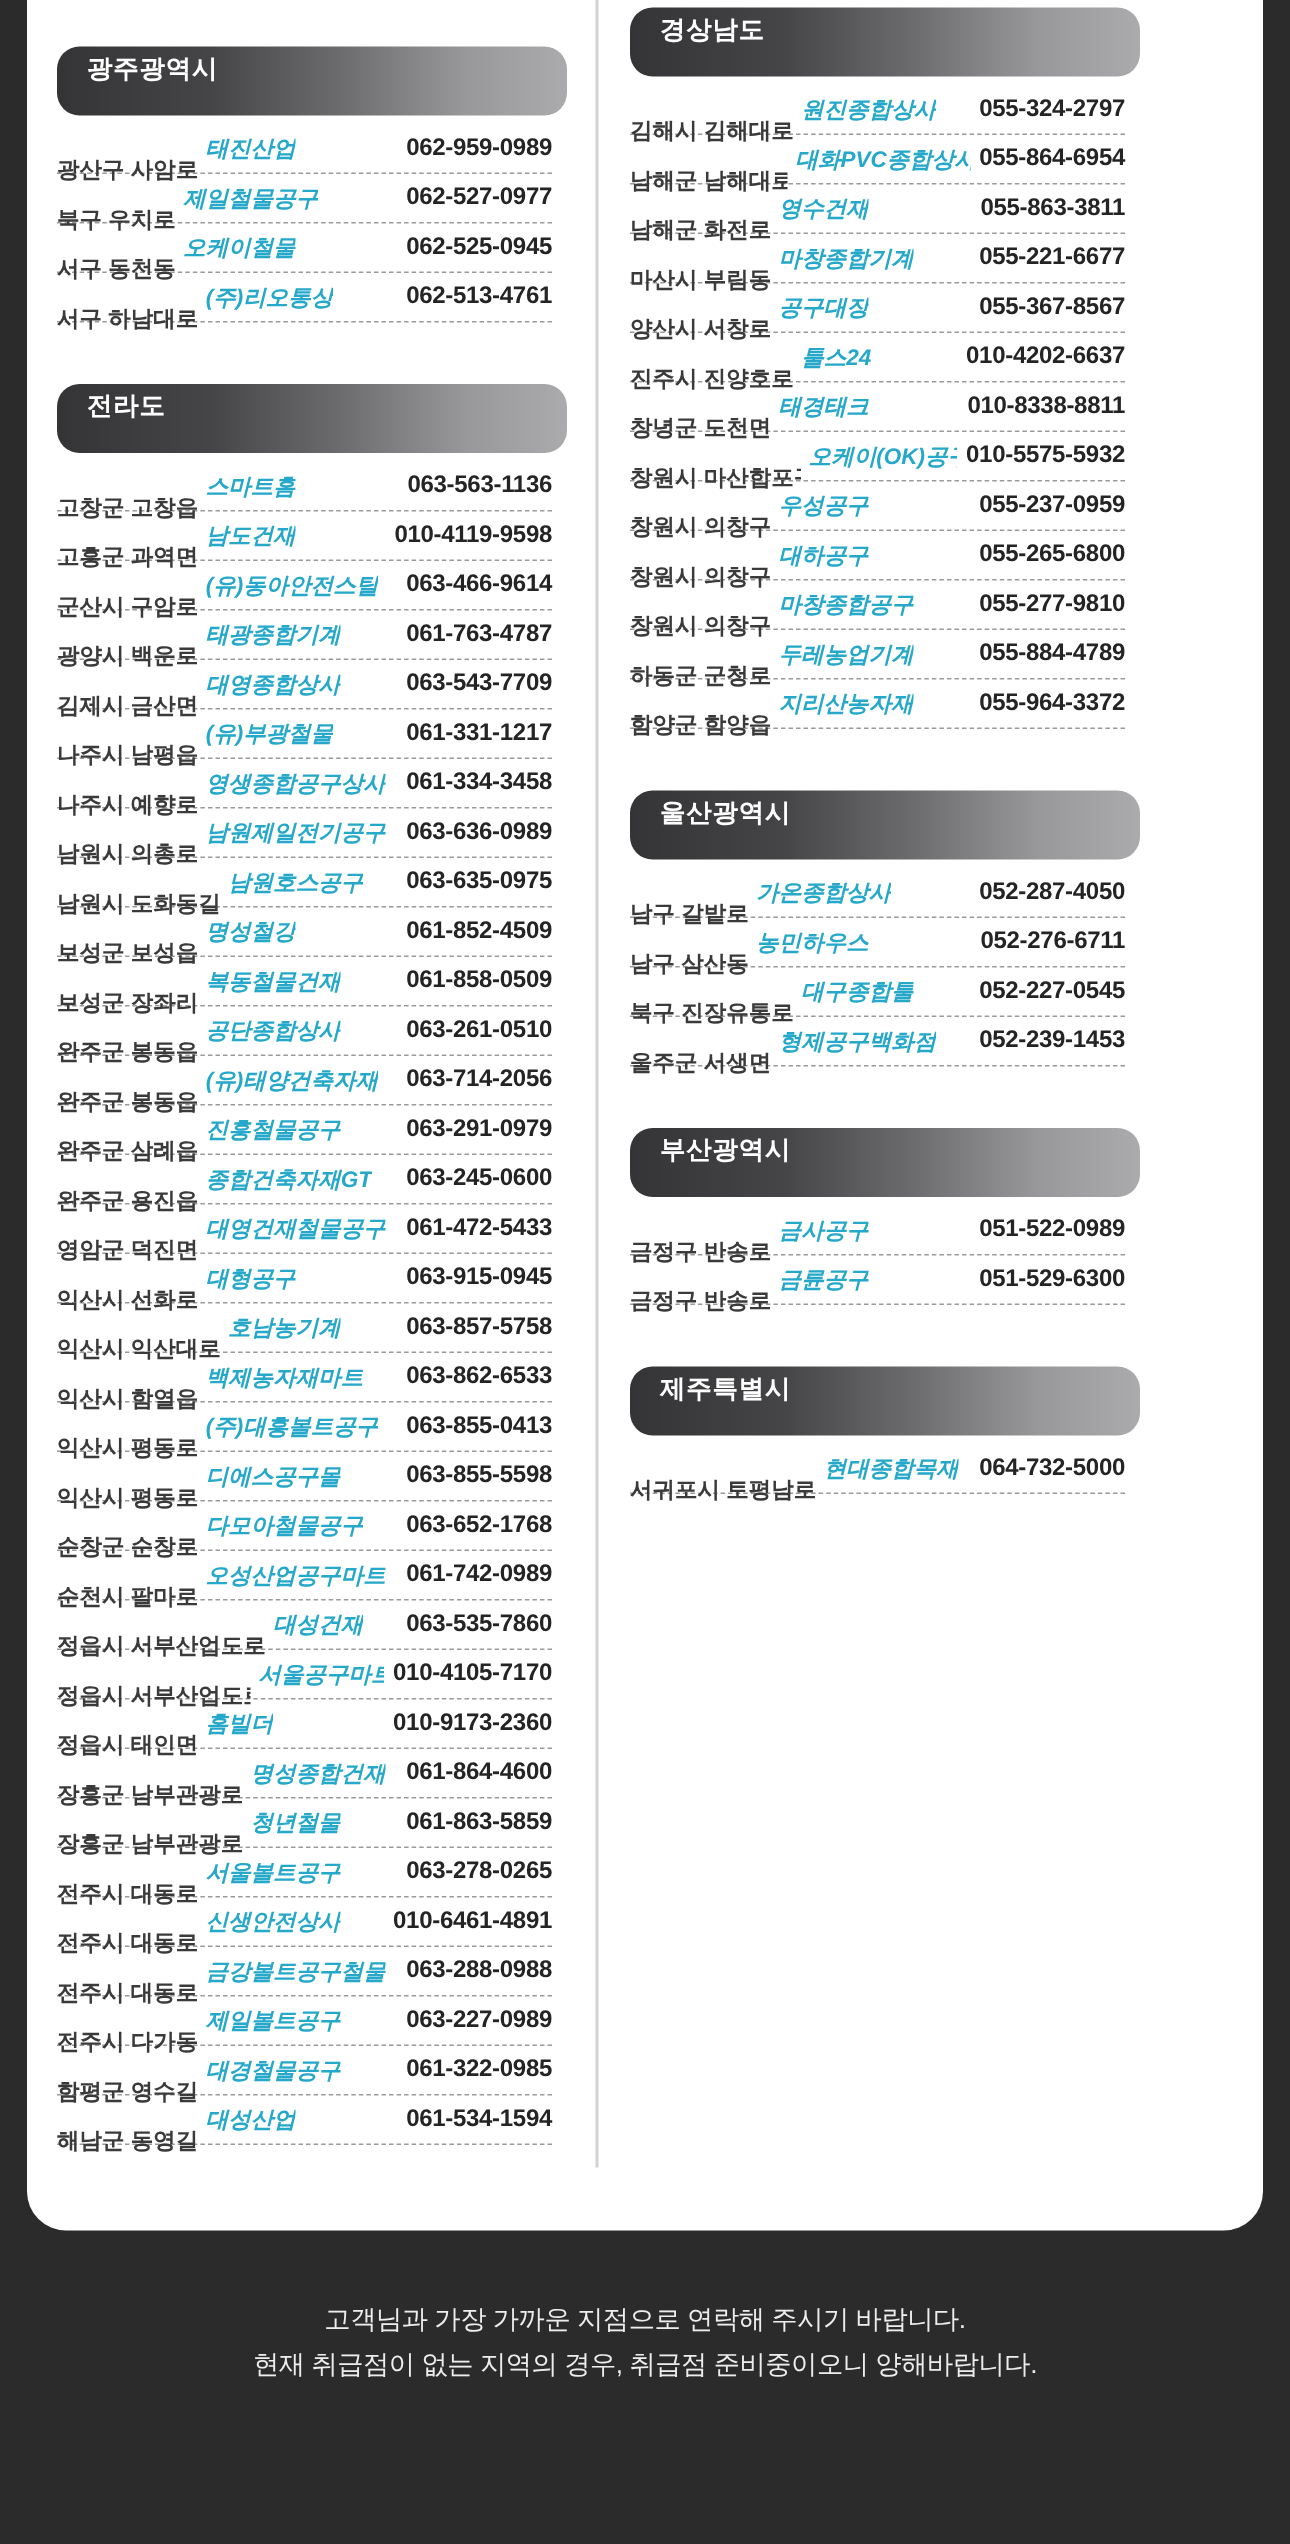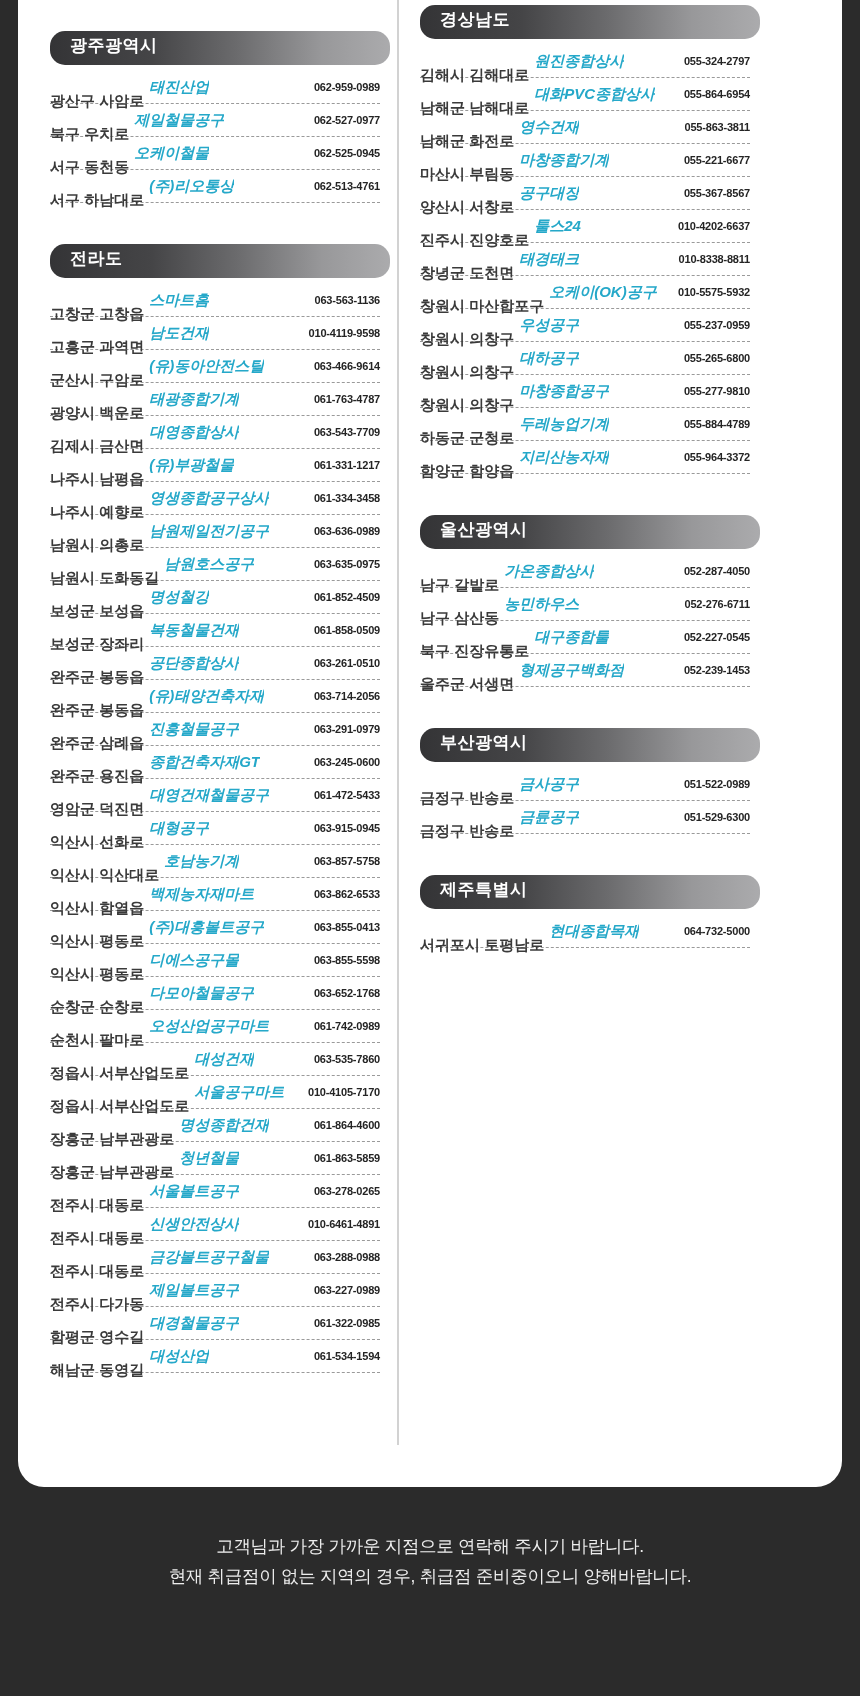--- a/index.html
+++ b/index.html
@@ -18,25 +18,25 @@
     background: #ffffff;
     border-radius: 0 0 26px 26px;
   }
   .divider {
     position: absolute;
     left: 379px; top: 0;
     width: 2px; height: 1445px;
     background: #d2d2d2;
   }
   .col { position: absolute; width: 340px; }
-  .col-left  { left: 32px;  top: 31px; }
+  .col-left  { left: 20px;  top: 31px; }
   .col-right { left: 402px; top: 5px;  }
   .section { margin-bottom: 41px; }
   .section-header {
-    height: 34px;
+    height: 46px;
     border-radius: 15px;
     background: linear-gradient(90deg, #343436 0%, #454547 30%, #6b6b6d 55%, #98989a 80%, #ababad 100%);
     color: #ffffff;
     font-size: 17px;
     font-weight: 700;
     line-height: 30px;
     padding-left: 20px;
     box-sizing: border-box;
     letter-spacing: 0.5px;
     margin-bottom: 6px;
@@ -51,21 +51,21 @@
     font-weight: 700;
     white-space: nowrap;
     box-sizing: border-box;
   }
   .loc   { color: #3a3a3a; margin-right: 5px; flex-shrink: 1; overflow: hidden; margin-top: 28px; }
   .store { color: var(--accent, #25a8c9); flex-shrink: 1; overflow: hidden; font-style: italic; }
   .phone {
     margin-left: auto;
     padding-left: 6px;
     color: #242424;
-    font-size: 11px;
+    font-size: 16px;
     letter-spacing: -0.2px;
     flex-shrink: 0;
   }
   .footer {
     position: absolute;
     left: 0; top: 1531px;
     width: 860px;
     text-align: center;
     color: #ededed;
     font-size: 17.5px;
@@ -224,20 +224,25 @@
             <span class="loc">정읍시 서부산업도로</span>
             <span class="store">대성건재</span>
             <span class="phone">063-535-7860</span>
           </div>
           <div class="row">
             <span class="loc">정읍시 서부산업도로</span>
             <span class="store">서울공구마트</span>
             <span class="phone">010-4105-7170</span>
           </div>
           <div class="row">
+            <span class="loc">정읍시 태인면</span>
+            <span class="store">홈빌더</span>
+            <span class="phone">010-9173-2360</span>
+          </div>
+          <div class="row">
             <span class="loc">장흥군 남부관광로</span>
             <span class="store">명성종합건재</span>
             <span class="phone">061-864-4600</span>
           </div>
           <div class="row">
             <span class="loc">장흥군 남부관광로</span>
             <span class="store">청년철물</span>
             <span class="phone">061-863-5859</span>
           </div>
           <div class="row">

